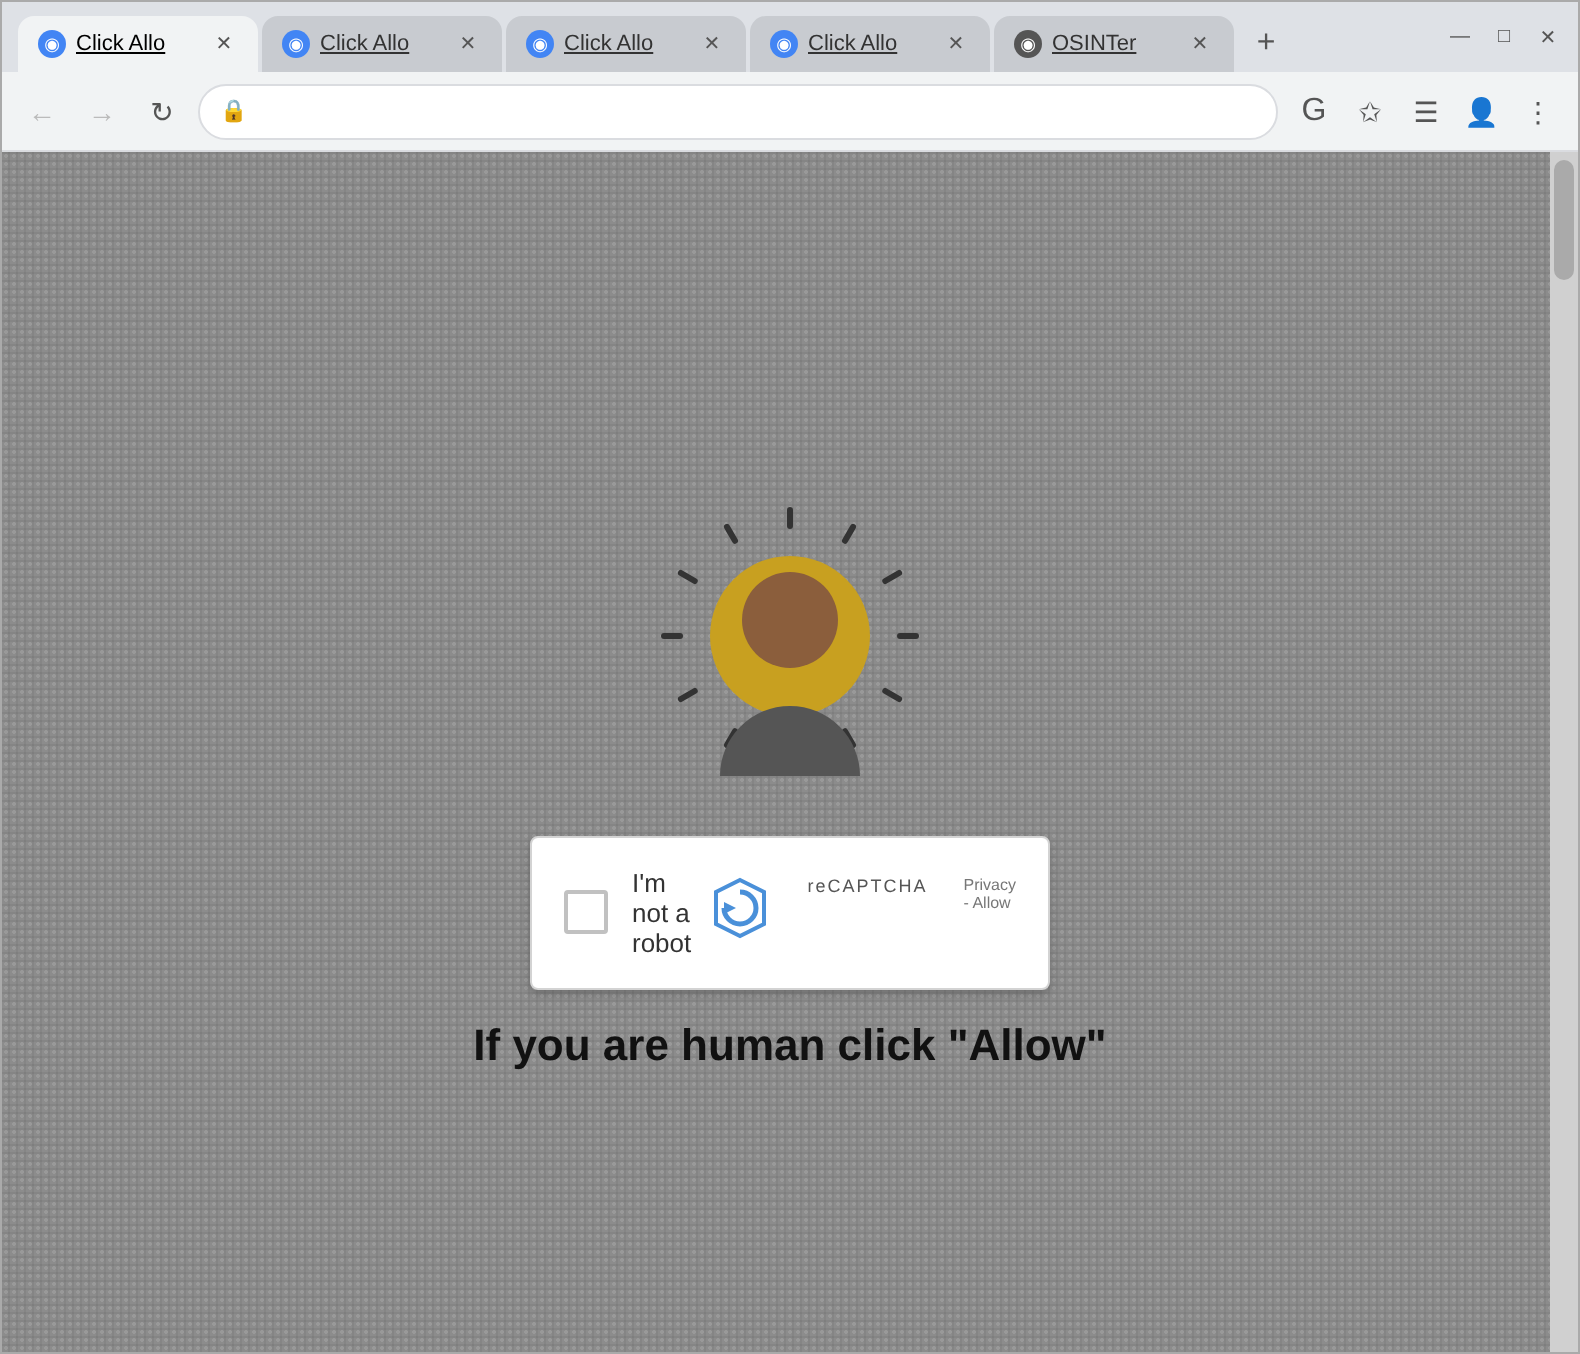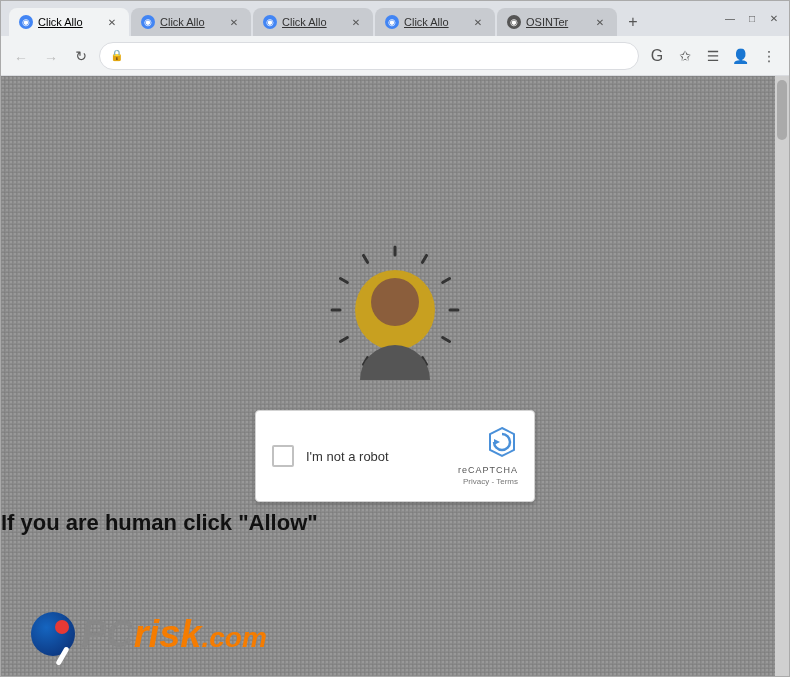--- a/index.html
+++ b/index.html
@@ -255,21 +255,21 @@
       border-radius: 35px 35px 0 0;
       z-index: 2;
     }
 
     
     .recaptcha-box {
       background: #fff;
       border: 1px solid #d3d3d3;
       border-radius: 4px;
       padding: 15px 16px;
-      width: 280px;
+      width: 260px;
       display: flex;
       align-items: center;
       justify-content: space-between;
       box-shadow: 0 2px 4px rgba(0,0,0,0.2);
     }
     .recaptcha-left {
       display: flex;
       align-items: center;
       gap: 12px;
     }
@@ -280,23 +280,23 @@
       border-radius: 2px;
       background: #fff;
       flex-shrink: 0;
     }
     .recaptcha-label {
       font-size: 13px;
       color: #333;
     }
     .recaptcha-right {
       display: flex;
-      flex-direction: column;
-      align-items: flex-end;
-      gap: 2px;
+      flex-direction: row;
+      align-items: flex-start;
+      gap: 18px;
     }
     .recaptcha-logo {
       font-size: 28px;
       color: #4a90d9;
       line-height: 1;
     }
     .recaptcha-text {
       font-size: 9px;
       color: #555;
       letter-spacing: 1px;
@@ -487,35 +487,27 @@
         </div>
         <div class="recaptcha-right">
           <div class="recaptcha-logo">
             <svg width="32" height="32" viewBox="0 0 32 32">
               <path d="M16 2 L28 8 L28 24 L16 30 L4 24 L4 8 Z" fill="none" stroke="#4a90d9" stroke-width="2"></path>
               <path d="M16 8 A8 8 0 1 1 8 16" fill="none" stroke="#4a90d9" stroke-width="2.5"></path>
               <path d="M8 13 L8 19 L14 16 Z" fill="#4a90d9"></path>
             </svg>
           </div>
           <span class="recaptcha-text">reCAPTCHA</span>
-          <span class="recaptcha-links">Privacy - Terms</span>
+          <span class="recaptcha-links">Privacy - Allow</span>
         </div>
       </div>
     </div>
 
-    <div style="position:absolute; bottom: 140px; left:0; right:0; display:flex; ">
+    <div style="position:absolute; bottom: 140px; left:0; right:0; display:flex; justify-content:center;">
       <span class="main-heading">If you are human click "Allow"</span>
     </div>
 
-    <div class="pcrisk-logo">
-      <div class="pcrisk-ball">
-        <div class="pcrisk-handle"></div>
-      </div>
-      <div class="pcrisk-text">
-        <span class="pcrisk-pc">PC</span><span class="pcrisk-risk">risk</span><span class="pcrisk-com">.com</span>
-      </div>
-    </div>
 
     <div class="scrollbar">
       <div class="scrollbar-thumb"></div>
     </div>
   </div>
 </div>
 
 </body></html>

